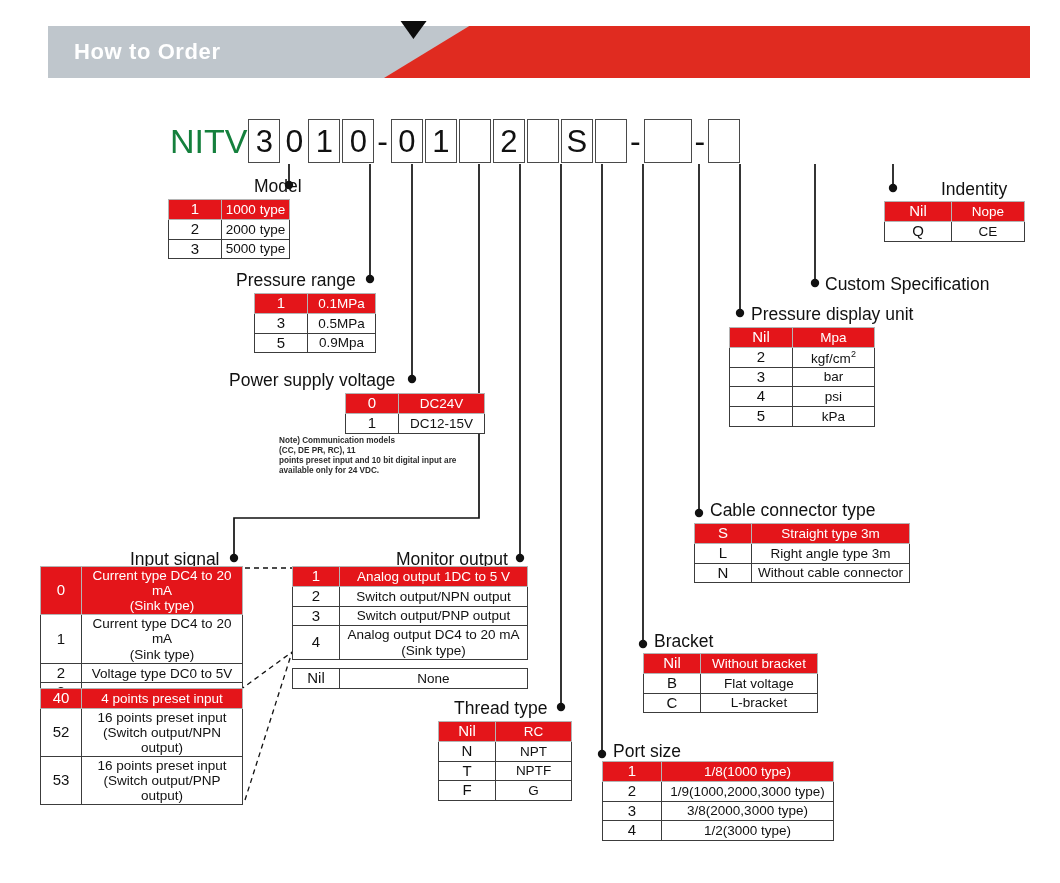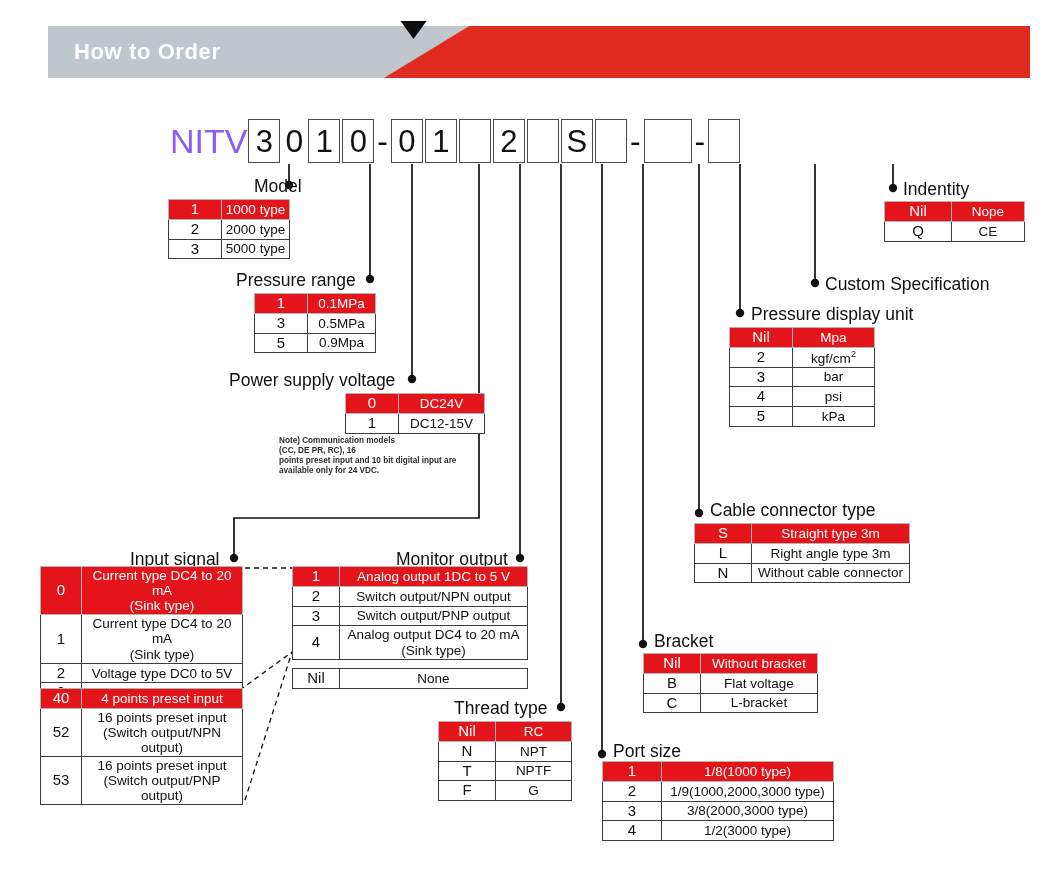--- a/index.html
+++ b/index.html
@@ -31,21 +31,21 @@
     transform:skewX(-16deg);
   }
   .banner-title{
     position:absolute;left:74px;top:0;height:52px;line-height:52px;
     font-size:22px;font-weight:bold;color:#ffffff;letter-spacing:.6px;
     z-index:5;
   }
 
   
   .pn{position:absolute;left:170px;top:118px;height:46px;display:flex;align-items:center;}
-  .pn-text{font-size:34px;font-weight:normal;letter-spacing:0px;line-height:1;color:#8b5cf6;}
+  .pn-text{font-size:34px;font-weight:normal;letter-spacing:0px;line-height:1;color:#15803d;}
   .pn-box{
     box-sizing:border-box;border:1.6px solid #4a4a4a;background:#fff;
     height:44px;width:32px;margin-left:1px;margin-right:1px;
     display:flex;align-items:center;justify-content:center;
     font-size:31px;line-height:1;color:#111;
   }
   .pn-box.wide{width:48px;}
   .pn-dash{font-size:32px;padding:0 2px;color:#111;line-height:1;}
   .pn-plain{font-size:32px;padding:0 4px;color:#111;line-height:1;}
 
@@ -197,21 +197,21 @@
           <td class="code" style="width: 46px;">0</td>
           <td>DC24V</td>
         </tr>
         <tr>
           <td class="code" style="width: 46px;">1</td>
           <td>DC12-15V</td>
         </tr>
       </tbody>
   </table>
   <div class="note" style="left:279px;top:436px;width:230px;">Note) Communication models
-(CC, DE PR, RC), 16
+(CC, DE PR, RC), 11
 points preset input and 10 bit digital input are
 available only for 24 VDC.</div>
 
   <div class="lbl" style="left:130px;top:549px;">Input signal</div>
   <table class="tbl" style="left:40px;top:566px;width:203px;">
     <tbody id="t-input1">
         <tr class="hl">
           <td class="code" style="width: 34px;">0</td>
           <td>Current type DC4 to 20 mA<br>(Sink type)</td>
         </tr>
@@ -377,21 +377,21 @@
         </tr>
         <tr>
           <td class="code" style="width: 56px;">5</td>
           <td>kPa</td>
         </tr>
       </tbody>
   </table>
 
   <div class="lbl" style="left:825px;top:274px;">Custom Specification</div>
 
-  <div class="lbl" style="left:903px;top:179px;">Indentity</div>
+  <div class="lbl" style="left:941px;top:179px;">Indentity</div>
   <table class="tbl" style="left:884px;top:201px;width:141px;">
     <tbody id="t-indentity">
         <tr class="hl">
           <td class="code" style="width: 60px;">Nil</td>
           <td>Nope</td>
         </tr>
         <tr>
           <td class="code" style="width: 60px;">Q</td>
           <td>CE</td>
         </tr>

